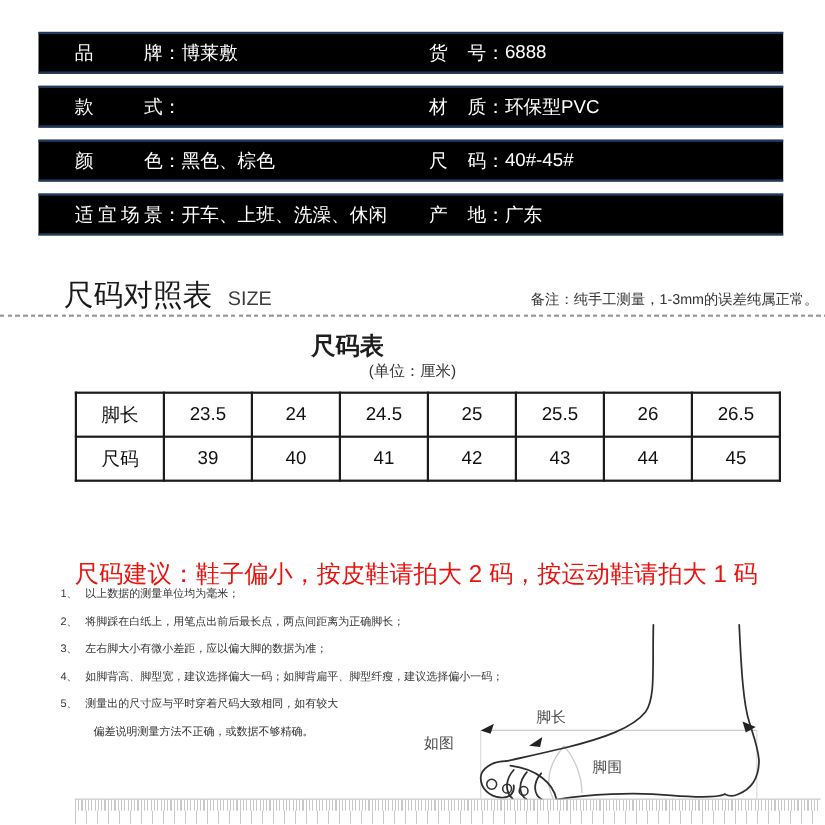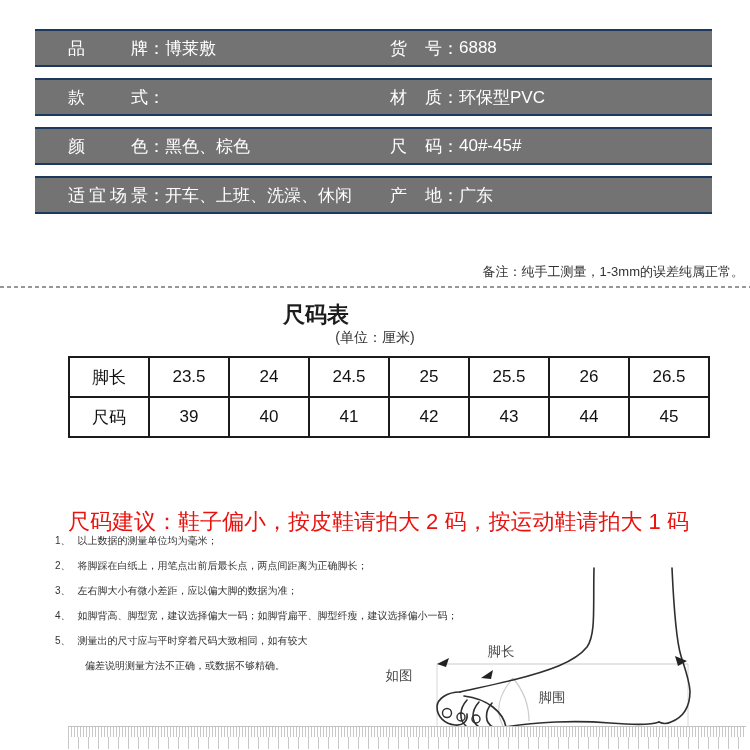--- a/index.html
+++ b/index.html
@@ -1,21 +1,21 @@
 <!DOCTYPE html>
 <html><head>
 <meta charset="utf-8">
 <style>
   html,body{margin:0;padding:0;background:#fff;}
   #page{position:relative;width:750px;height:750px;background:#ffffff;overflow:hidden;
         font-family:"Liberation Sans","DejaVu Sans",sans-serif;color:#222;}
 
   
   .spec-bar{position:absolute;left:35px;width:677px;height:38px;box-sizing:border-box;
-            background:#737373;border-top:2px solid #1d3a5e;border-bottom:2px solid #1d3a5e;
+            background:#000000;border-top:2px solid #1d3a5e;border-bottom:2px solid #1d3a5e;
             color:#fff;font-size:17px;}
   .spec-bar .cell{position:absolute;top:0;height:100%;display:flex;align-items:center;white-space:nowrap;}
   .spec-bar .cell.left{left:33px;}
   .spec-bar .cell.right{left:355px;}
   .spec-label{display:inline-block;width:80px;text-align:justify;text-align-last:justify;}
   .spec-label.narrow{width:52px;}
   #bar1{top:29px;} #bar2{top:78px;} #bar3{top:127px;text-decoration:underline;} #bar4{top:176px;}
 
   
   .sec-title{position:absolute;left:58px;top:250px;font-size:27px;color:#1a1a1a;white-space:nowrap;}
@@ -107,20 +107,23 @@
         <span>：</span>
         <span>开车、上班、洗澡、休闲</span>
     </div>
     <div class="cell right">
       <span class="spec-label narrow">产地</span>
         <span>：</span>
         <span>广东</span>
     </div>
   </div>
 
+  <div class="sec-title">
+    <span>尺码对照表</span><span class="sec-en">SIZE</span>
+  </div>
   <div class="sec-note">备注：纯手工测量，1-3mm的误差纯属正常。</div>
   <div class="dashline"></div>
 
   <div class="tbl-title">尺码表</div>
   <div class="tbl-unit">(单位：厘米)</div>
 
   <table class="size">
     <tbody>
         <tr>
       <td>脚长</td>

